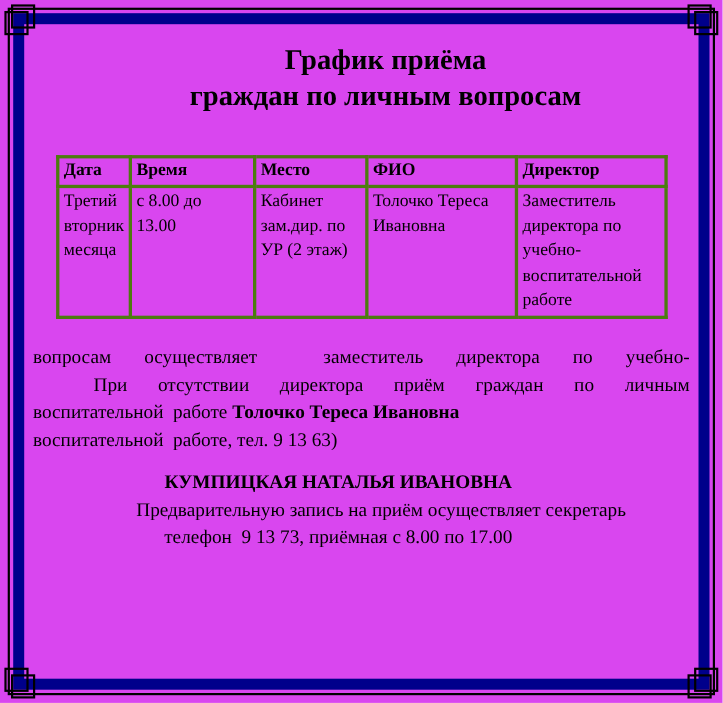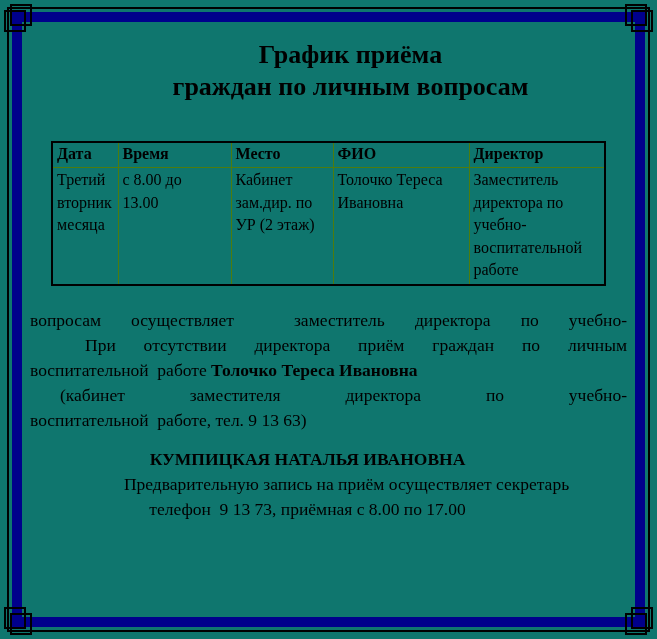--- a/index.html
+++ b/index.html
@@ -1,19 +1,19 @@
 <!DOCTYPE html>
 <html><head>
 <meta charset="utf-8">
 <style>
   html,body { margin:0; padding:0; background:#ffffff; }
   .page {
     position:relative;
     width:657px; height:639px;
-    background:#0f766e;
+    background:#d946ef;
     font-family:"Liberation Serif","DejaVu Serif",serif;
     color:#000;
     overflow:hidden;
   }
 
   
   .border-thin { position:absolute; inset:7px; border:2px solid #000; }
   .border-navy { position:absolute; inset:12px; border:10px solid #00008B; }
   .corner { position:absolute; width:18px; height:18px; border:2px solid #000; background:transparent; }
   .c-tl-a{left:4px;top:10px}   .c-tl-b{left:10px;top:4px}
@@ -38,21 +38,21 @@
 
   table.schedule {
     margin:38px 0 0 21px;
     border-collapse:collapse;
     table-layout:fixed;
     width:553px;
     border:2px solid #000;
     font-size:16px;
   }
   table.schedule th, table.schedule td {
-    border:1px solid #4d7c0f;
+    border:3px solid #4d7c0f;
     vertical-align:top;
     text-align:left;
     padding:0 4px 2px 4px;
     white-space:pre-line;
     overflow:hidden;
   }
   table.schedule th { font-weight:bold; line-height:22px; height:22px; padding-top:0; }
   table.schedule td { line-height:22.5px; padding-top:1px; }
   col.c1{width:66px} col.c2{width:113px} col.c3{width:102px} col.c4{width:136px} col.c5{width:136px}
   tr.row-1 td { height:66px; }
@@ -128,21 +128,20 @@
 воспитательной
 работе</td>
       </tr>
     </tbody>
       </table>
 
     <div class="paragraphs">
       <div class="jline">вопросам осуществляет  заместитель директора по учебно-</div>
       <div class="jline indent-55">При отсутствии директора приём граждан по личным</div>
       <div class="lline"><span>воспитательной  работе </span><b class="bold">Толочко Тереса Ивановна</b></div>
-      <div class="jline indent-30">(кабинет заместителя директора по учебно-</div>
       <div class="lline">воспитательной  работе, тел. 9 13 63)</div>
     </div>
 
     <div class="secretary-block">
       <div class="cline shift-left bold">КУМПИЦКАЯ НАТАЛЬЯ ИВАНОВНА</div>
       <div class="cline shift-right">Предварительную запись на приём осуществляет секретарь</div>
       <div class="cline shift-left">телефон  9 13 73, приёмная с 8.00 по 17.00</div>
     </div>
 
   </div>

